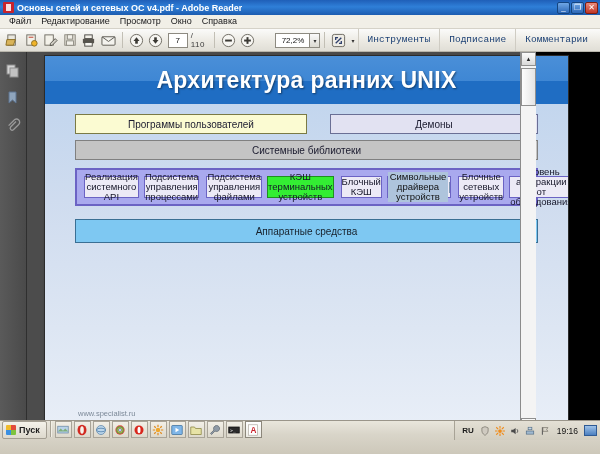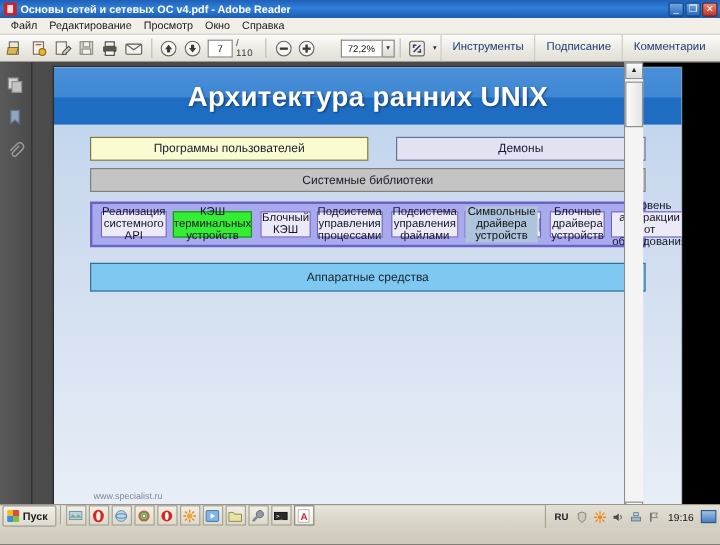--- a/index.html
+++ b/index.html
@@ -79,21 +79,21 @@
     margin-left: 18px;
   }
   .zoomarrow {
     width: 12px; height: 15px; background: linear-gradient(to bottom,#fafafa,#dcdad2);
     border: 1px solid #8d8a81; display:flex; align-items:center; justify-content:center;
     font-size: 6px; color: #333;
   }
   .rtools { margin-left: auto; display: flex; align-items: center; height: 23px; }
   .rtool {
     font-size: 9.5px; color: #1a3f73; padding: 0 9px; line-height: 22px;
-    border-left: 1px solid #cfccc3; height: 22px; white-space: nowrap;
+    border-left: 1px solid #cfccc3; height: 22px; white-space: nowrap; font-family: Liberation Mono, monospace;
   }
 
   
   .workarea {
     position: absolute; top: 52px; left: 0; width: 535px; height: 380px;
     background: #4c4c4c;
   }
   .navpane {
     position: absolute; left: 0; top: 0; width: 27px; height: 380px;
     background: linear-gradient(to right,#5a5a5a,#4a4a4a);
@@ -393,35 +393,35 @@
           <div class="box daemon">Демоны</div>
         </div>
 
         <div class="box syslib">Системные библиотеки</div>
 
         <div class="kernel">
 
           <div class="kbox full">Реализация системного API</div>
 
           <div class="krow">
+            <div class="kbox">Подсистема управления процессами</div>
+            <div class="kbox">Подсистема управления файлами</div>
+          </div>
+
+          <div class="krow">
             <div class="kbox green">КЭШ терминальных устройств</div>
             <div class="kbox">Блочный КЭШ</div>
-          </div>
-
-          <div class="krow">
-            <div class="kbox">Подсистема управления процессами</div>
-            <div class="kbox">Подсистема управления файлами</div>
           </div>
 
           <div class="krow">
             <div class="kbox sel-wrap">
                 <span class="sel-text">Символьные драйвера устройств</span>
                 <span class="sel-caret"></span>
               </div>
-            <div class="kbox">Блочные драйвера устройств</div>
+            <div class="kbox">Блочные сетевых устройств</div>
           </div>
 
           <div class="krow uneven">
             <div class="kbox">Уровень абстракции от оборудования</div>
             <div class="kbox">Драйвера спец.</div>
           </div>
 
         </div>
 
         <div class="hardware">Аппаратные средства</div>

